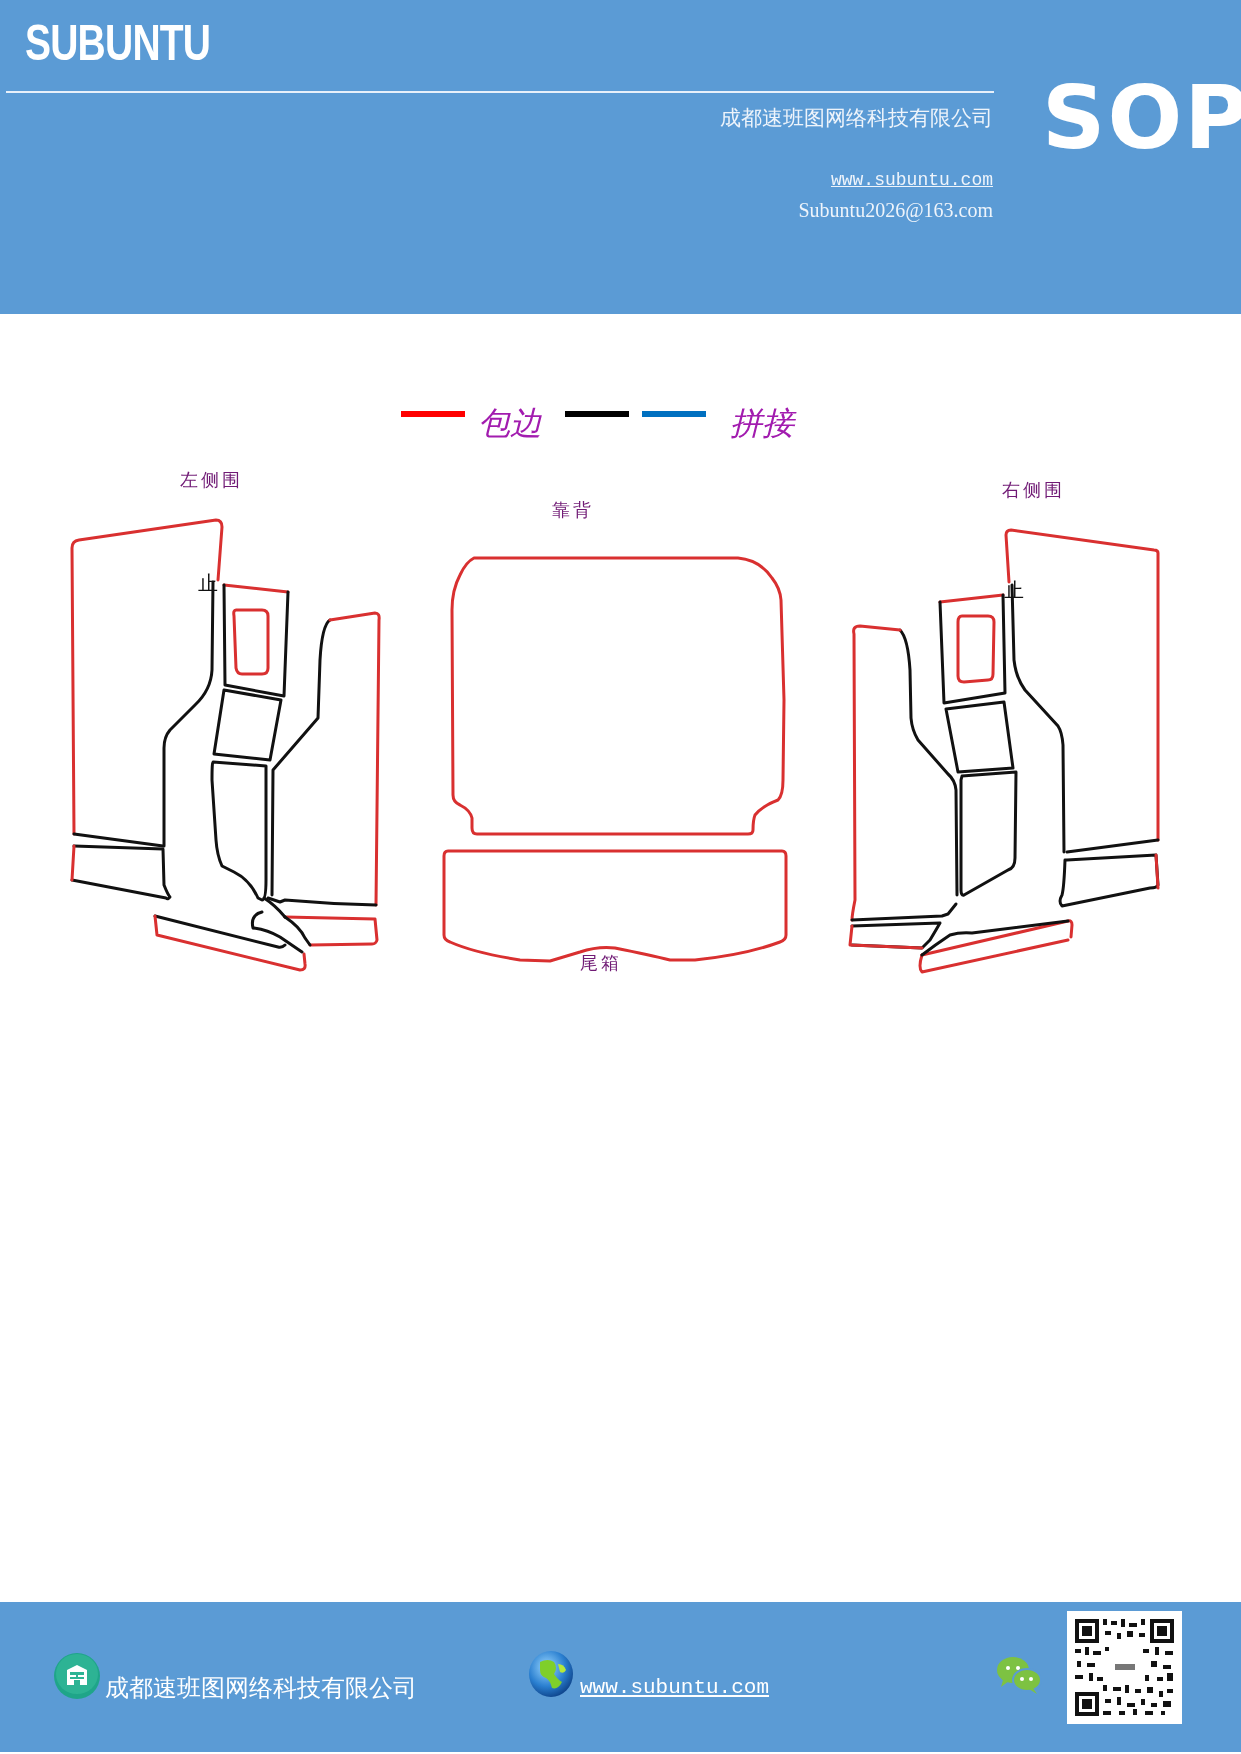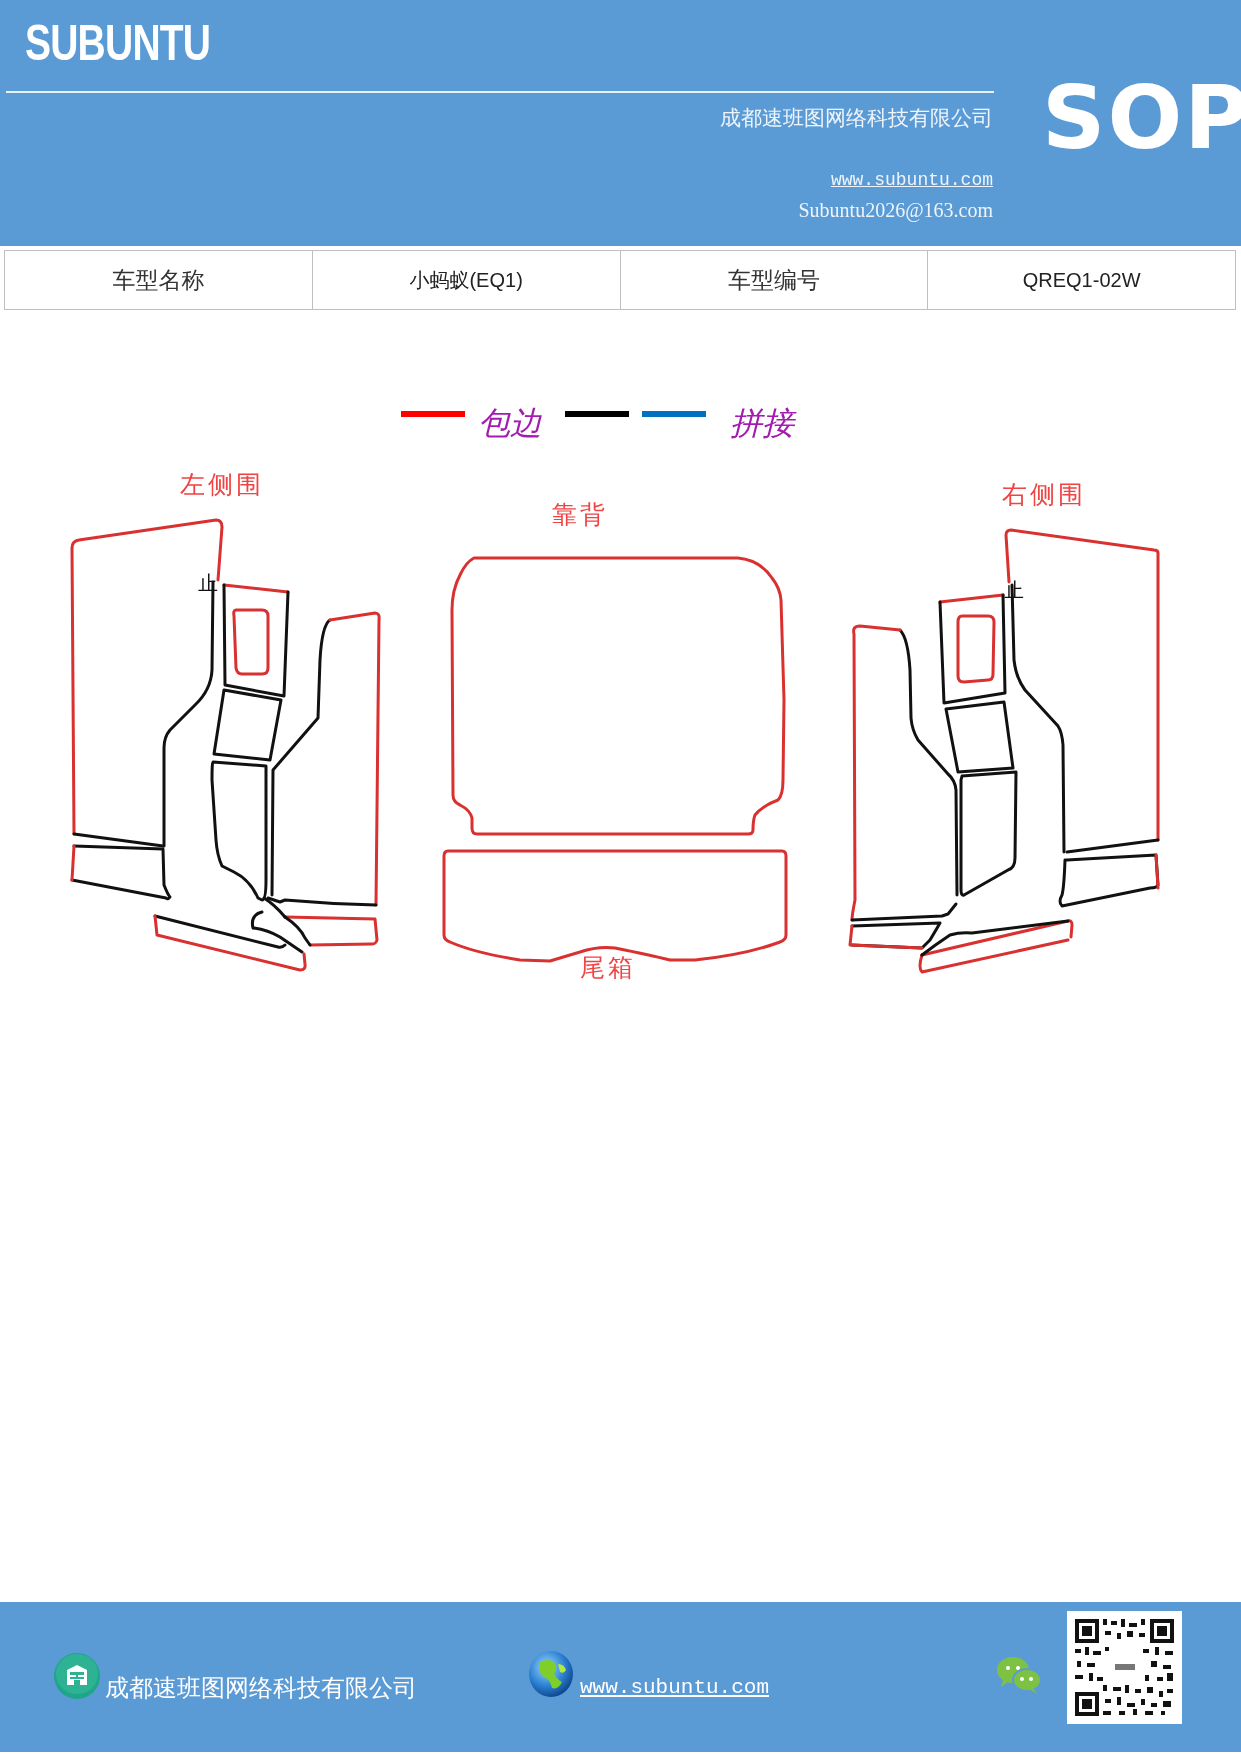--- a/index.html
+++ b/index.html
@@ -2,21 +2,21 @@
 <html><head>
 <meta charset="utf-8">
 <style>
   html, body { margin: 0; padding: 0; }
   body {
     width: 1241px; height: 1754px; position: relative; overflow: hidden;
     background: #ffffff;
     font-family: "DejaVu Sans", "Liberation Sans", sans-serif;
   }
   .header {
-    position: absolute; left: 0; top: 0; width: 1241px; height: 246px;
+    position: absolute; left: 0; top: 0; width: 1241px; height: 314px;
     background: #5b9bd5;
   }
   .brand {
     position: absolute; left: 25px; top: 14px;
     font-family: "Liberation Sans", sans-serif; font-weight: bold;
     font-size: 50px; color: #fff; letter-spacing: -1px;
     transform: scaleX(0.78); transform-origin: left top;
   }
   .header-rule {
     position: absolute; left: 6px; top: 91px; width: 988px; height: 2px;
@@ -52,21 +52,21 @@
   }
   .info-table td.label { font-family: "DejaVu Sans", sans-serif; font-size: 23px; color: #333; }
   .info-table td.value { font-family: "Liberation Sans", sans-serif; font-size: 20px; }
   .legend {
     position: absolute; top: 400px; left: 0; width: 1241px; height: 40px;
   }
   .legend-line { position: absolute; height: 6px; top: 11px; }
   .legend-label { position: absolute; top: 2px; font-size: 32px; color: #a21caf; font-style: italic; }
   .diagram { position: absolute; left: 0; top: 450px; }
   .part-label {
-    position: absolute; font-size: 25px; color: #ef4444; letter-spacing: 3px;
+    position: absolute; font-size: 18px; color: #701a75; letter-spacing: 3px;
   }
   .footer {
     position: absolute; left: 0; top: 1602px; width: 1241px; height: 150px;
     background: #5b9bd5;
   }
   .footer-company {
     position: absolute; left: 105px; top: 70px; font-size: 24px; color: #fff;
     font-family: "DejaVu Serif", serif;
   }
   .footer-web {
@@ -85,26 +85,20 @@
   <div class="brand">SUBUNTU</div>
   <div class="header-rule"></div>
   <div class="company">成都速班图网络科技有限公司</div>
   <div class="website">www.subuntu.com</div>
   <div class="email">Subuntu2026@163.com</div>
   <div class="sop">SOP</div>
 </div>
 
 <table class="info-table">
   <tbody>
-      <tr>
-    <td class="label">车型名称</td>
-    <td class="value">小蚂蚁(EQ1)</td>
-    <td class="label">车型编号</td>
-    <td class="value">QREQ1-02W</td>
-  </tr>
 </tbody>
   </table>
 
 <div class="legend">
   <div class="legend-line" style="left:401px;width:64px;background:#ff0000;"></div>
   <div class="legend-label" style="left:478px;">包边</div>
   <div class="legend-line" style="left:565px;width:64px;background:#000000;"></div>
   <div class="legend-line" style="left:642px;width:64px;background:#0070c0;"></div>
   <div class="legend-label" style="left:730px;">拼接</div>
 </div>

